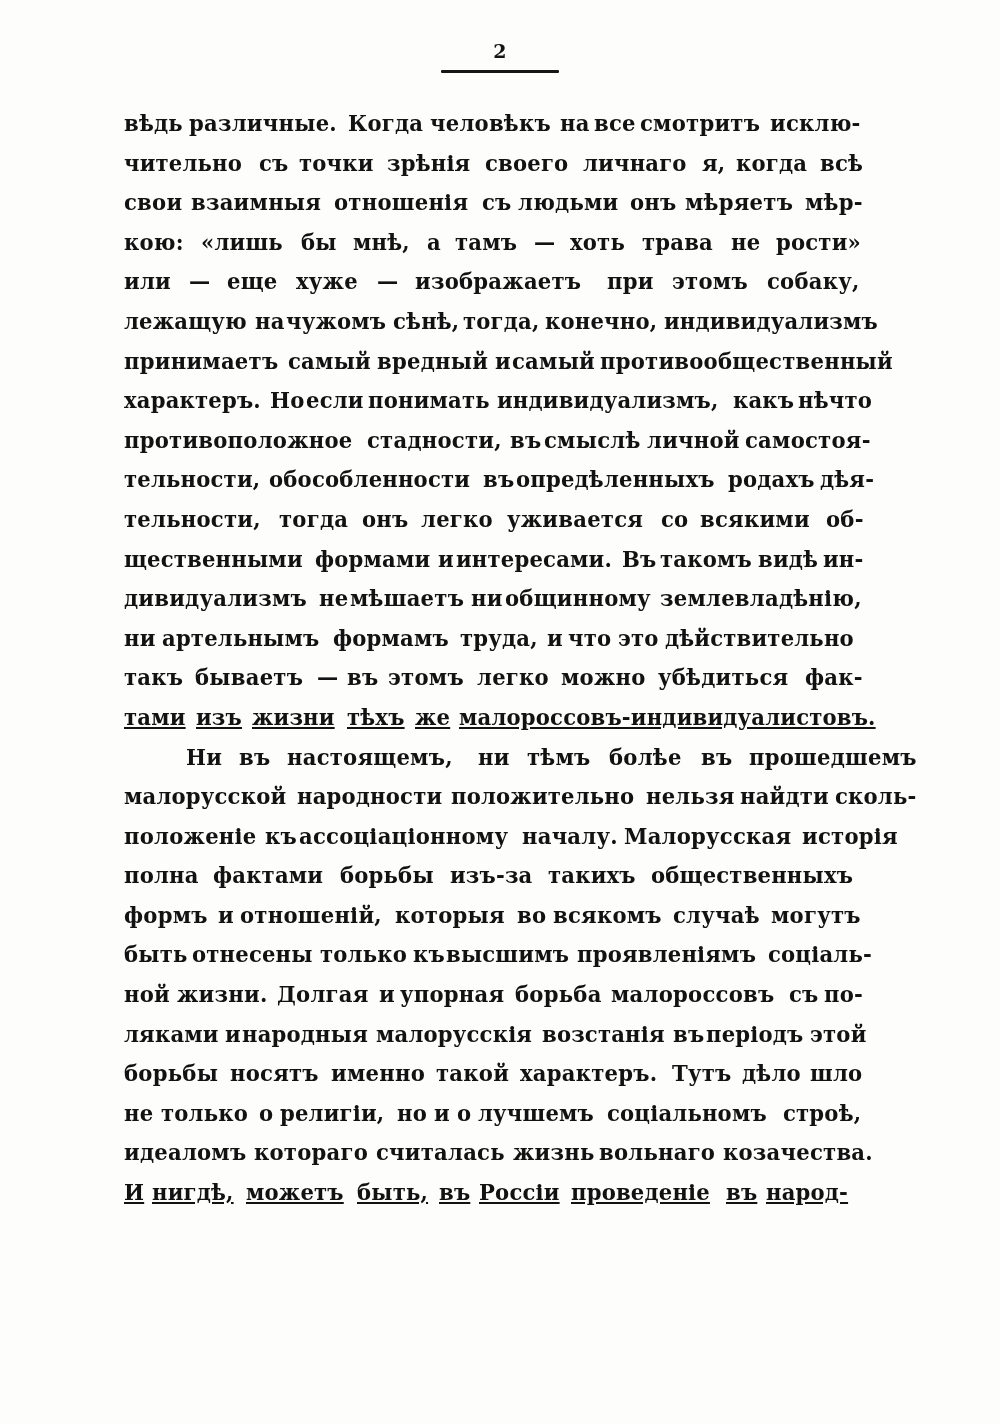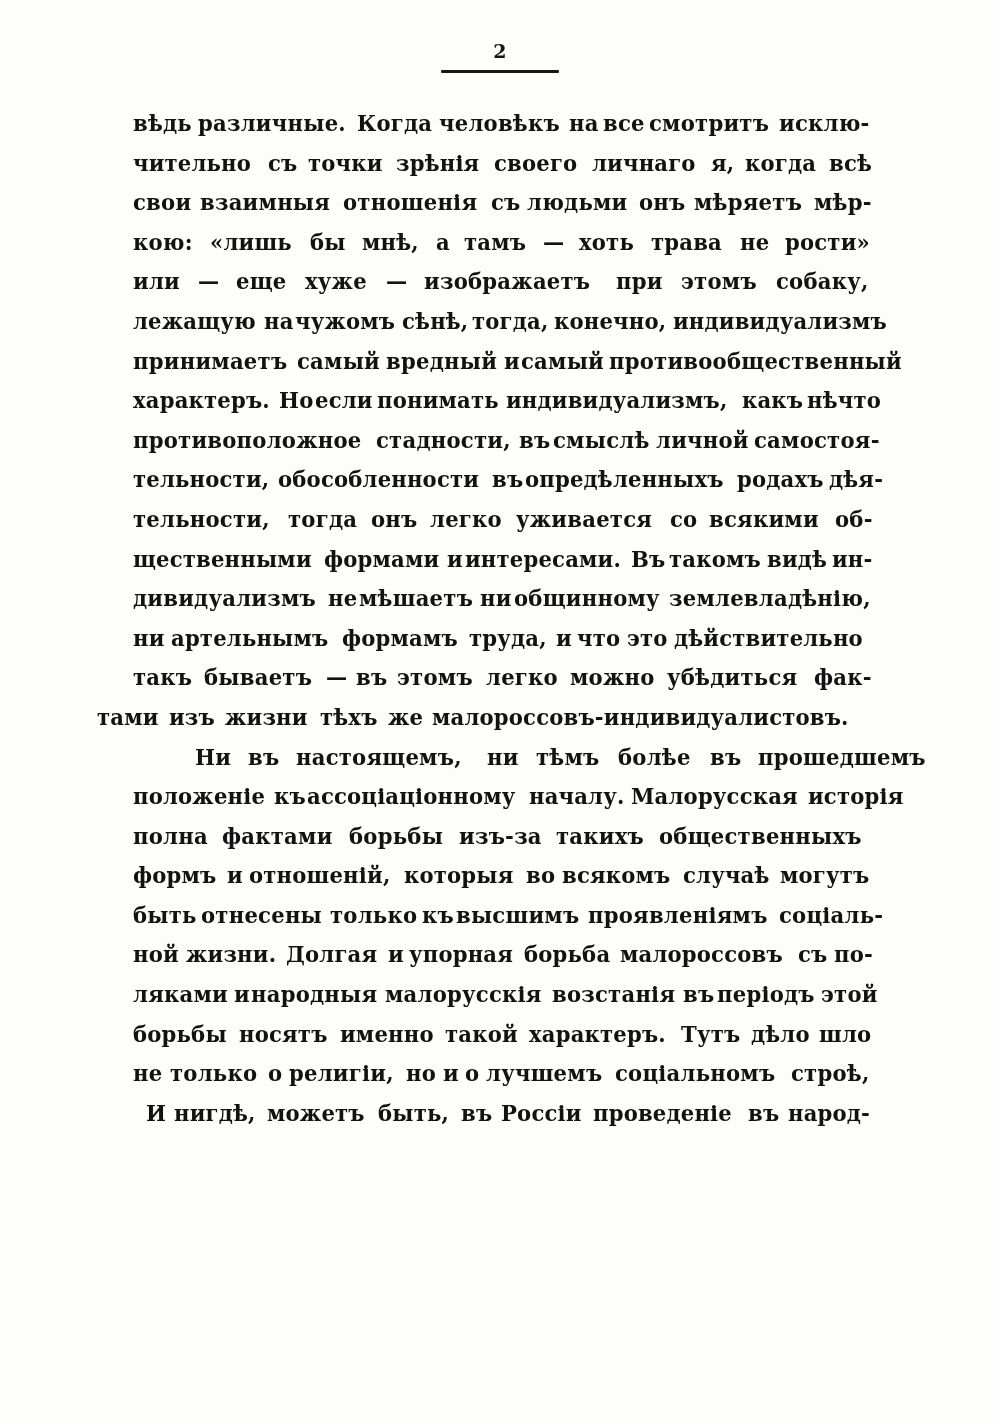--- a/index.html
+++ b/index.html
@@ -43,21 +43,21 @@
     height: 3px;
     margin: 9px auto 0 auto;
     background: #161616;
     border-radius: 1px;
   }
 
   
   .textblock {
     position: absolute;
     top: 110px;
-    left: 133px;
+    left: 124px;
     width: 742px;
   }
 
   .line {
     position: relative;
     height: 39.6px;
     font-family: "DejaVu Serif", "Liberation Serif", serif;
     font-weight: 700;
     font-size: 22.5px;
     color: #121212;
@@ -67,21 +67,22 @@
 
   
   .line .row {
     display: flex;
     width: 100%;
     justify-content: space-between;
     align-items: baseline;
   }
   
   .line.ragged .row {
-    justify-content: flex-end;
+    justify-content: flex-start;
+    text-decoration: underline;
   }
   .line.ragged .row .w + .w {
     margin-left: 0.30em;
   }
   
   .line.indent .row {
     padding-left: 62px;
   }
 
   .w {
@@ -296,20 +297,30 @@
           <span class="w">настоящемъ,</span>
           <span class="w">ни</span>
           <span class="w">тѣмъ</span>
           <span class="w">болѣе</span>
           <span class="w">въ</span>
           <span class="w">прошедшемъ</span>
         </span>
       </div>
       <div class="line">
         <span class="row">
+          <span class="w">малорусской</span>
+          <span class="w">народности</span>
+          <span class="w">положительно</span>
+          <span class="w">нельзя</span>
+          <span class="w">найдти</span>
+          <span class="w">сколь-</span>
+        </span>
+      </div>
+      <div class="line">
+        <span class="row">
           <span class="w">положеніе</span>
           <span class="w">къ</span>
           <span class="w">ассоціаціонному</span>
           <span class="w">началу.</span>
           <span class="w">Малорусская</span>
           <span class="w">исторія</span>
         </span>
       </div>
       <div class="line">
         <span class="row">
@@ -388,20 +399,30 @@
           <span class="w">о</span>
           <span class="w">религіи,</span>
           <span class="w">но</span>
           <span class="w">и</span>
           <span class="w">о</span>
           <span class="w">лучшемъ</span>
           <span class="w">соціальномъ</span>
           <span class="w">строѣ,</span>
         </span>
       </div>
+      <div class="line">
+        <span class="row">
+          <span class="w">идеаломъ</span>
+          <span class="w">котораго</span>
+          <span class="w">считалась</span>
+          <span class="w">жизнь</span>
+          <span class="w">вольнаго</span>
+          <span class="w">козачества.</span>
+        </span>
+      </div>
       <div class="line ragged">
         <span class="row">
           <span class="w">И</span>
           <span class="w">нигдѣ,</span>
           <span class="w">можетъ</span>
           <span class="w">быть,</span>
           <span class="w">въ</span>
           <span class="w">Россіи</span>
           <span class="w">проведеніе</span>
           <span class="w">въ</span>

